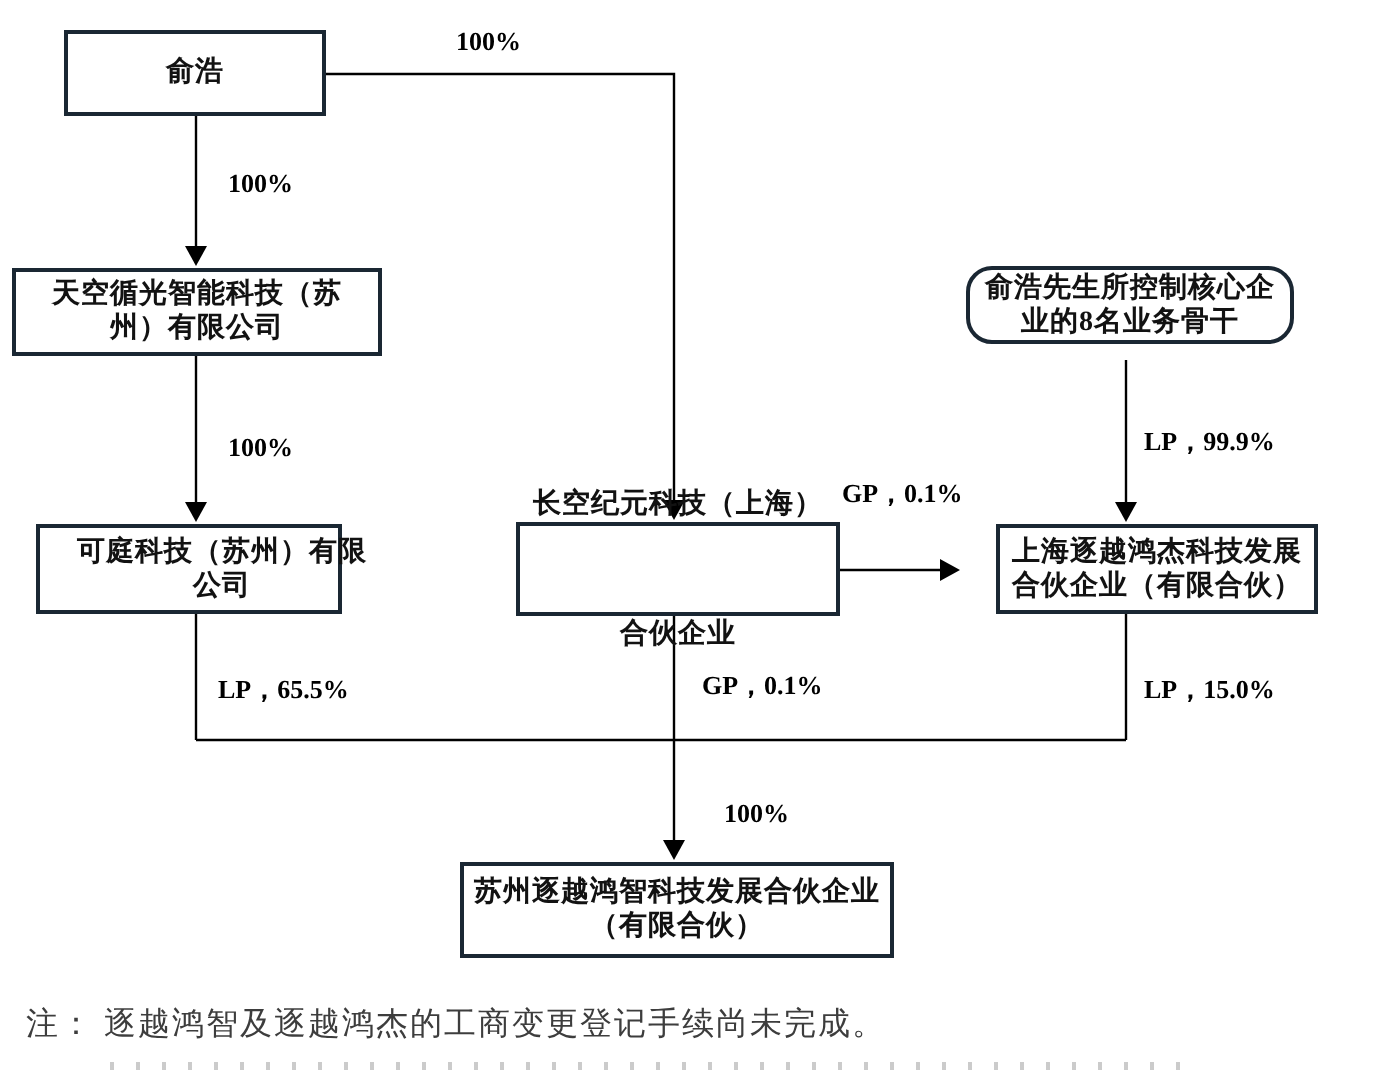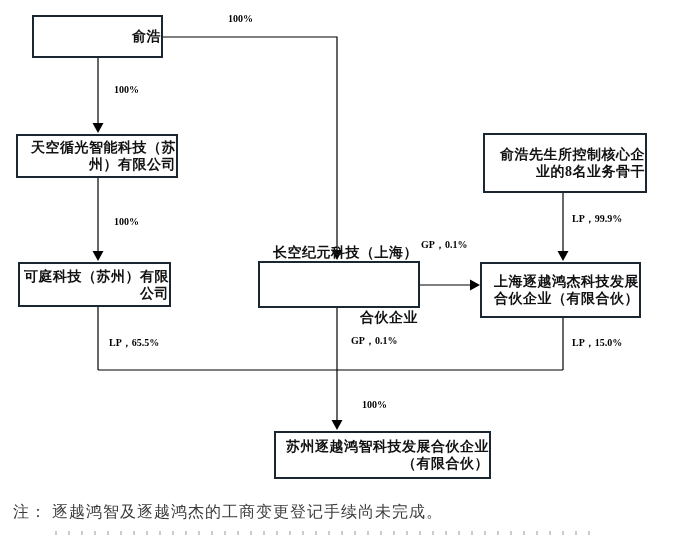--- a/index.html
+++ b/index.html
@@ -13,42 +13,42 @@
   .stage { position: absolute; left: 0; top: 0; width: 700px; height: 539px; }
 
   svg.connectors { position: absolute; left: 0; top: 0; width: 700px; height: 539px; }
 
   .node {
     position: absolute;
     box-sizing: border-box;
     border: 2px solid #1a2733;
     background: #ffffff;
     display: flex; flex-direction: column;
-    justify-content: center; align-items: flex-end;
+    justify-content: center; align-items: center;
     text-align: center;
     font-weight: bold;
     font-size: 14px;
     line-height: 17px;
     color: #121212;
     letter-spacing: 0.5px;
   }
   .node span { display: block; white-space: nowrap; }
 
   #n-yuhao     { left: 32px;  top: 15px;  width: 131px; height: 43px; }
-  #n-tiankong  { left: 16px;  top: 134px; width: 162px; height: 44px; }
+  #n-tiankong  { left: 6px;  top: 134px; width: 185px; height: 44px; }
   #n-keting    { left: 18px;  top: 262px; width: 153px; height: 45px; padding-left: 33px; }
   #n-changkong { left: 258px; top: 261px; width: 162px; height: 47px; gap: 48px; }
-  #n-backbone  { left: 483px; top: 133px; width: 164px; height: 60px; }
-  #n-hongjie   { left: 480px; top: 262px; width: 161px; height: 56px; }
-  #n-hongzhi   { left: 230px; top: 431px; width: 217px; height: 48px; margin-left: 44px; }
+  #n-backbone  { left: 483px; top: 133px; width: 164px; height: 39px; border-radius: 13px; }
+  #n-hongjie   { left: 498px; top: 262px; width: 161px; height: 45px; }
+  #n-hongzhi   { left: 230px; top: 431px; width: 217px; height: 48px; }
 
   .edge-label {
     position: absolute;
     font-weight: bold;
-    font-size: 10px;
+    font-size: 13px;
     color: #000000;
     white-space: nowrap;
     background: transparent;
   }
   #el-yuhao-changkong  { left: 228px; top: 13px;  }
   #el-yuhao-tiankong   { left: 114px; top: 84px;  }
   #el-tiankong-keting  { left: 114px; top: 216px; }
   #el-backbone-hongjie { left: 572px; top: 212px; }
   #el-changkong-hongjie{ left: 421px; top: 238px; }
   #el-keting-hongzhi   { left: 109px; top: 336px; }

